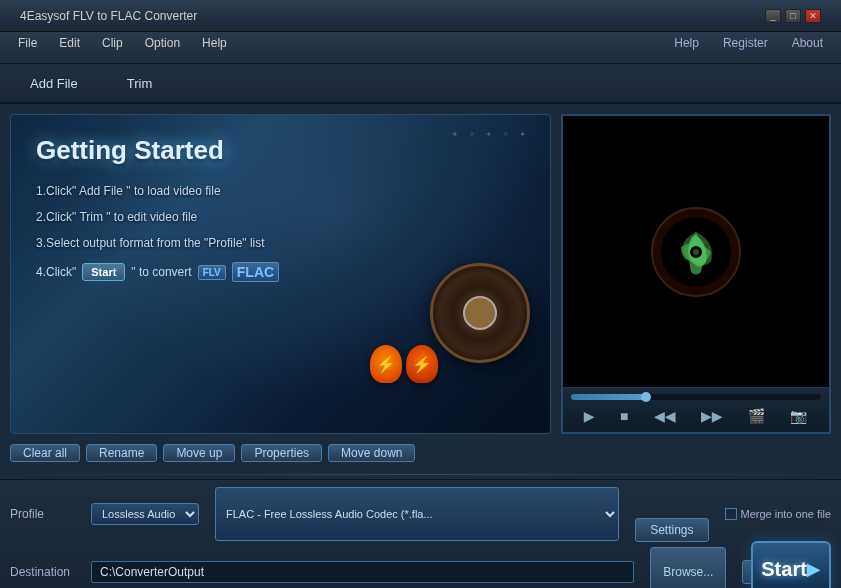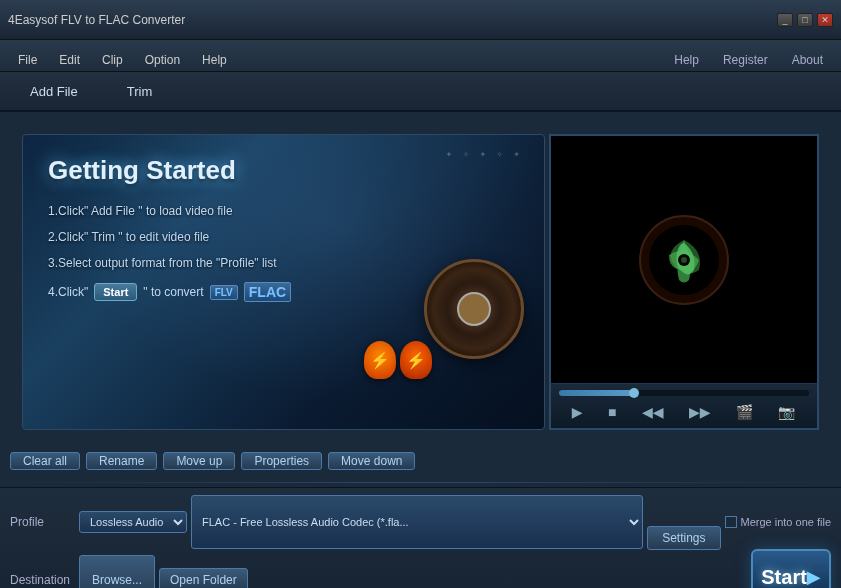--- a/index.html
+++ b/index.html
@@ -10,24 +10,24 @@
       font-family: Arial, sans-serif;
       font-size: 12px;
       color: #ccc;
       overflow: hidden;
       user-select: none;
     }
 
     
     #title-bar {
       background: linear-gradient(to bottom, #2c3e50, #1a2535);
-      height: 40px;
-      display: flex;
-      align-items: center;
-      padding: 0 8px;
+      height: 32px;
+      display: flex;
+      align-items: center;
+      padding: 0 20px;
       border-bottom: 1px solid #111;
     }
     #title-text {
       color: #ccc;
       font-size: 12px;
       flex: 1;
     }
     .window-controls {
       display: flex;
       gap: 4px;
@@ -45,21 +45,21 @@
       font-size: 9px;
       color: #ccc;
     }
     .win-btn.close { background: linear-gradient(to bottom, #c0392b, #922b21); }
 
     
     #menu-bar {
       background: linear-gradient(to bottom, #2a3a4a, #1e2d3d);
       height: 32px;
       display: flex;
-      align-items: flex-end;
+      align-items: flex-start;
       padding: 0 8px;
       border-bottom: 1px solid #111;
       justify-content: space-between;
     }
     .menu-left { display: flex; gap: 2px; }
     .menu-item {
       padding: 4px 10px;
       color: #ccc;
       cursor: pointer;
       border-radius: 2px;
@@ -88,22 +88,22 @@
       font-size: 13px;
       cursor: pointer;
       padding: 6px 10px;
       border-radius: 3px;
     }
 
     
     #main-content {
       display: flex;
       height: 340px;
-      padding: 22px;
-      gap: 4px;
+      padding: 10px;
+      gap: 10px;
     }
 
     
     #preview-panel {
       flex: 1;
       background: linear-gradient(135deg, #0d2540 0%, #1a4060 30%, #0a1a30 70%, #051020 100%);
       border-radius: 4px;
       border: 1px solid #2a4a6a;
       position: relative;
       overflow: hidden;
@@ -293,21 +293,21 @@
       padding: 6px 10px;
       background: linear-gradient(to bottom, #1e2d3d, #172333);
       border-top: 1px solid #0a1520;
       display: flex;
       flex-direction: column;
       gap: 5px;
     }
     .bottom-row {
       display: flex;
       align-items: center;
-      gap: 4px;
+      gap: 16px;
     }
     .bottom-label {
       color: #aac;
       font-size: 12px;
       width: 65px;
     }
     .profile-select {
       background: linear-gradient(to bottom, #2a4a6a, #1a3050);
       border: 1px solid #4a7aaa;
       color: #cde;
@@ -531,20 +531,21 @@
       </select>
       <button class="settings-btn">Settings</button>
       <div class="merge-check">
         <div class="merge-checkbox"></div>
         <span>Merge into one file</span>
       </div>
     </div>
 
     <div class="bottom-row">
       <span class="bottom-label">Destination</span>
+      <input class="dest-input" type="text" value="C:\ConverterOutput" style="">
       <button class="browse-btn">Browse...</button>
       <button class="openfolder-btn">Open Folder</button>
     </div>
   </div>
 
   <div id="start-button">
     <span class="start-label">Start</span>
     <span class="start-arrow">▶</span>
   </div>
 </div>

